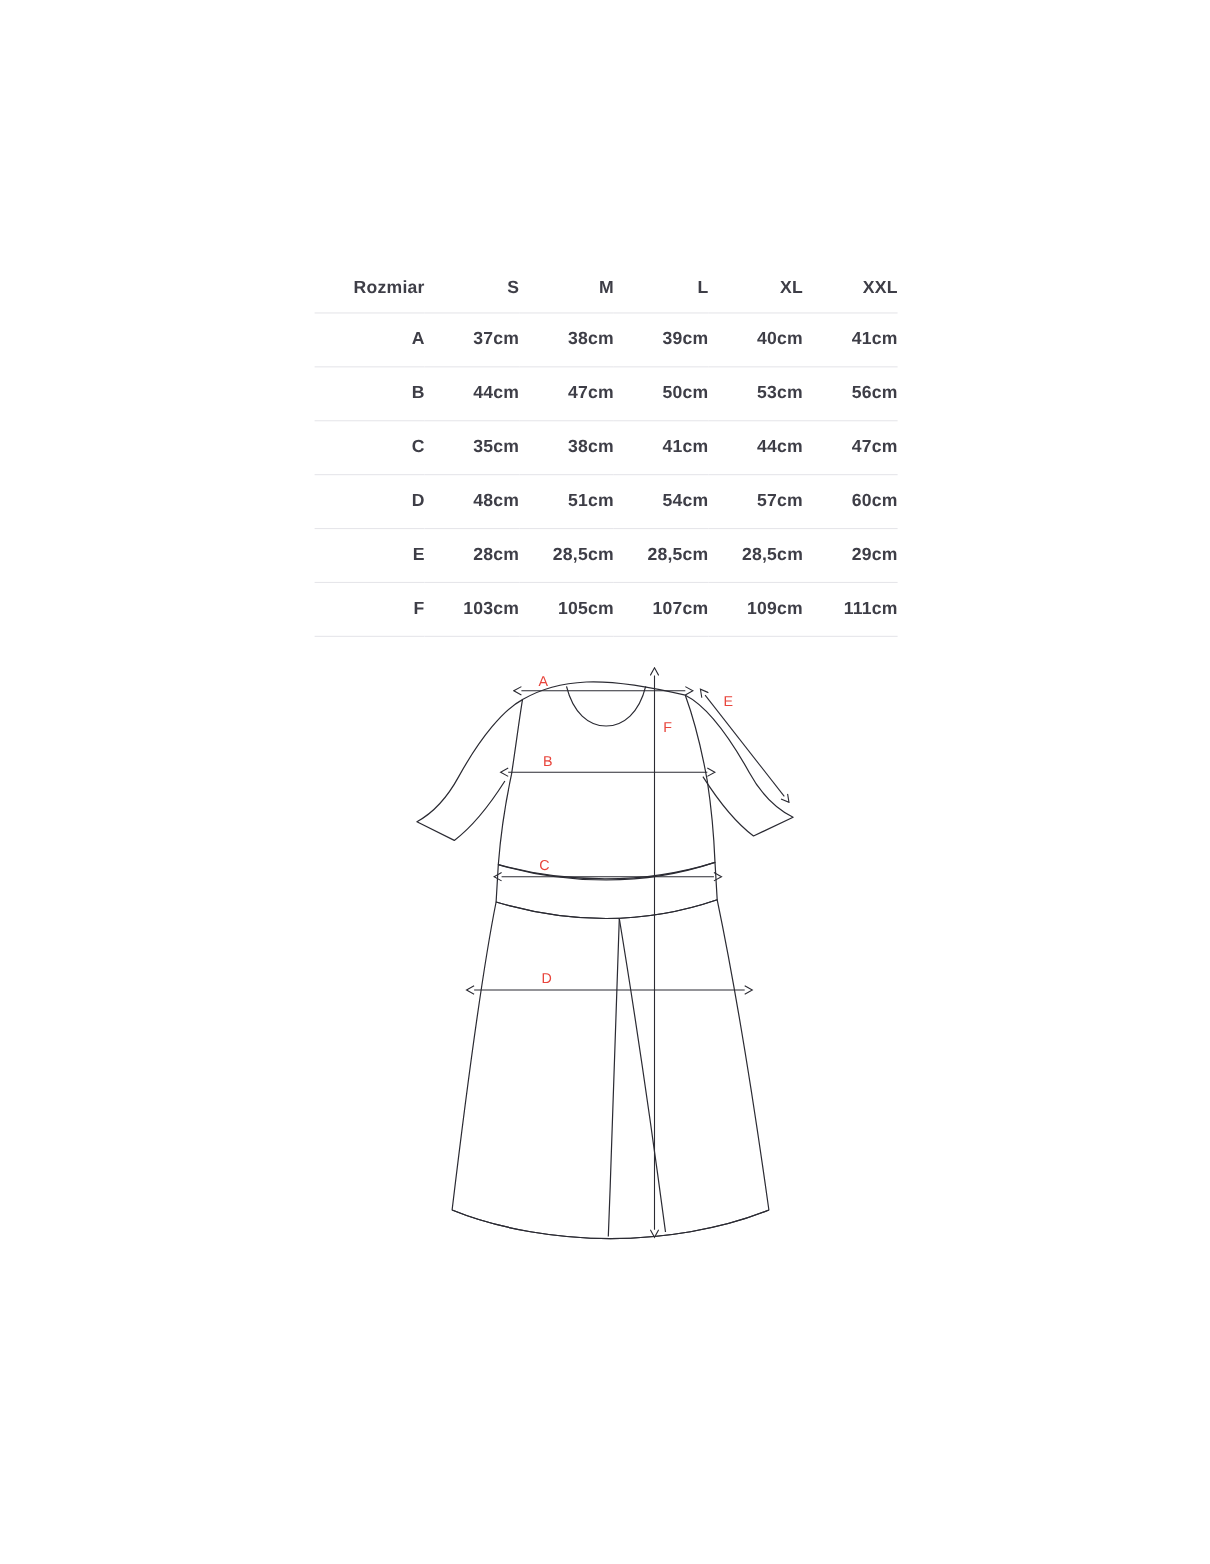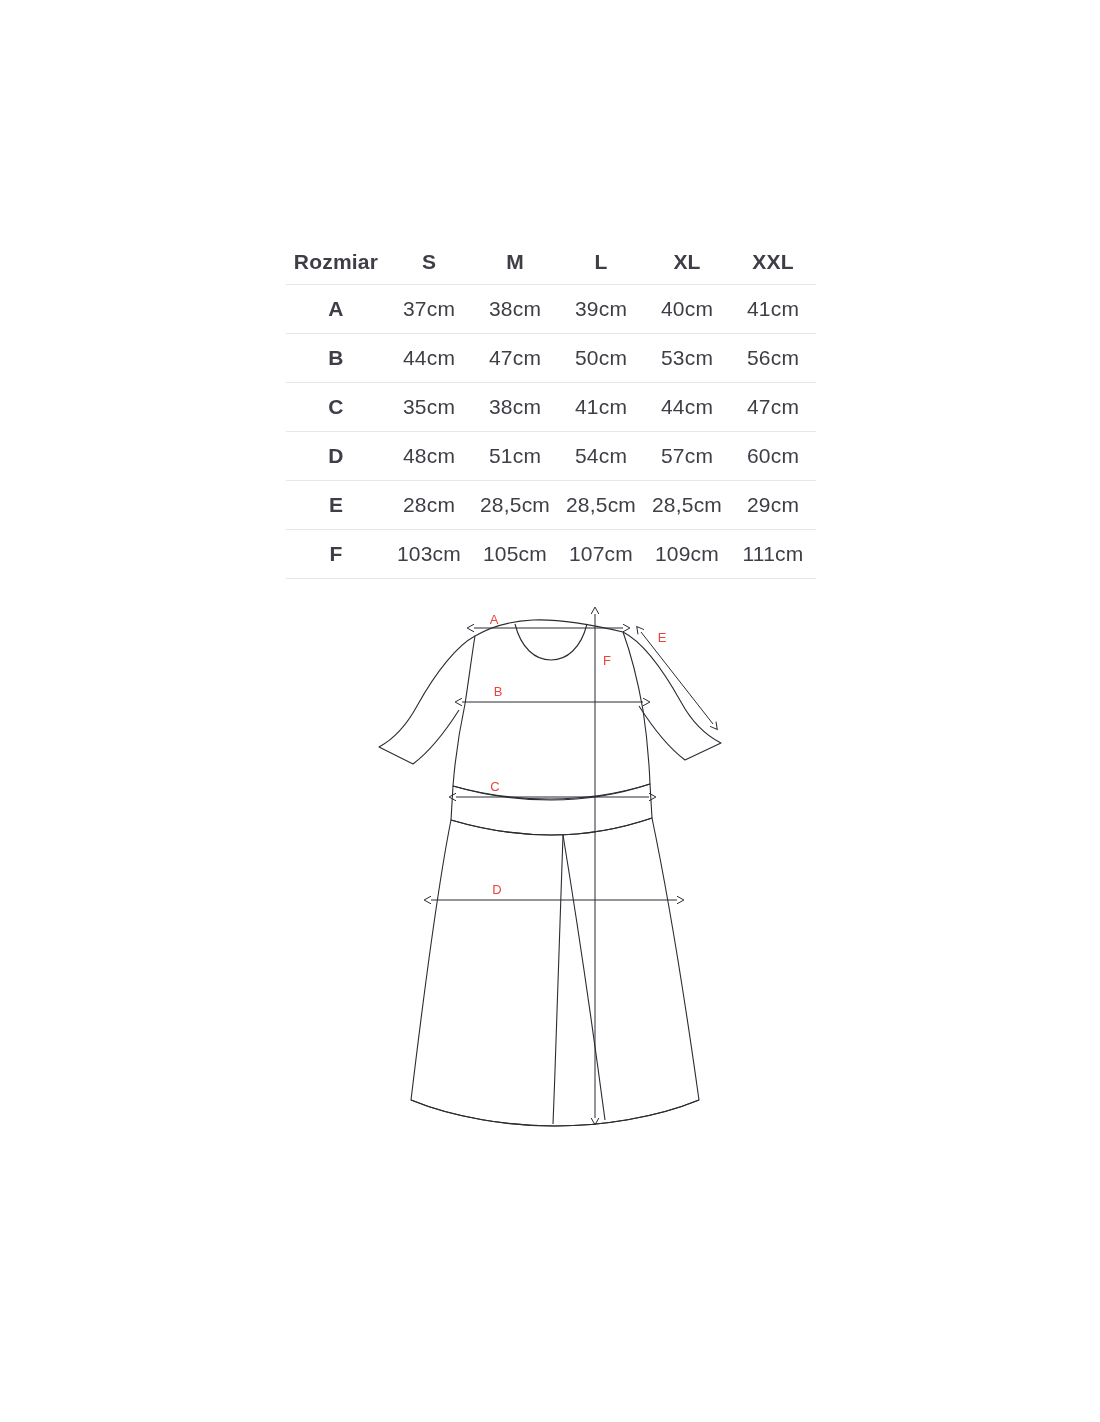--- a/index.html
+++ b/index.html
@@ -30,41 +30,41 @@
     top: 240px;
     width: 530px;
     border-collapse: collapse;
     table-layout: fixed;
   }
   #size-table col.c-label { width: 100px; }
   #size-table col.c-val   { width: 86px; }
 
   #size-table th,
   #size-table td {
-    text-align: center;
+    text-align: right;
     vertical-align: middle;
     padding: 0;
     height: 48px;
-    font-size: 21px;
+    font-size: 16px;
     letter-spacing: 0.2px;
     color: #3e3e47;
     border-bottom: 1px solid #e6e6ea;
   }
   #size-table thead th {
     font-weight: bold;
     height: 44px;
   }
   #size-table tbody th {
     font-weight: bold;
   }
   #size-table tbody tr:last-child th,
   #size-table tbody tr:last-child td {
     border-bottom: 1px solid #e6e6ea;
   }
-  #size-table td { font-weight: normal; }
+  #size-table td { font-weight: bold; }
 
   
   #diagram {
     position: absolute;
     left: 355px;
     top: 590px;
     width: 410px;
     height: 580px;
   }
   #diagram svg {

